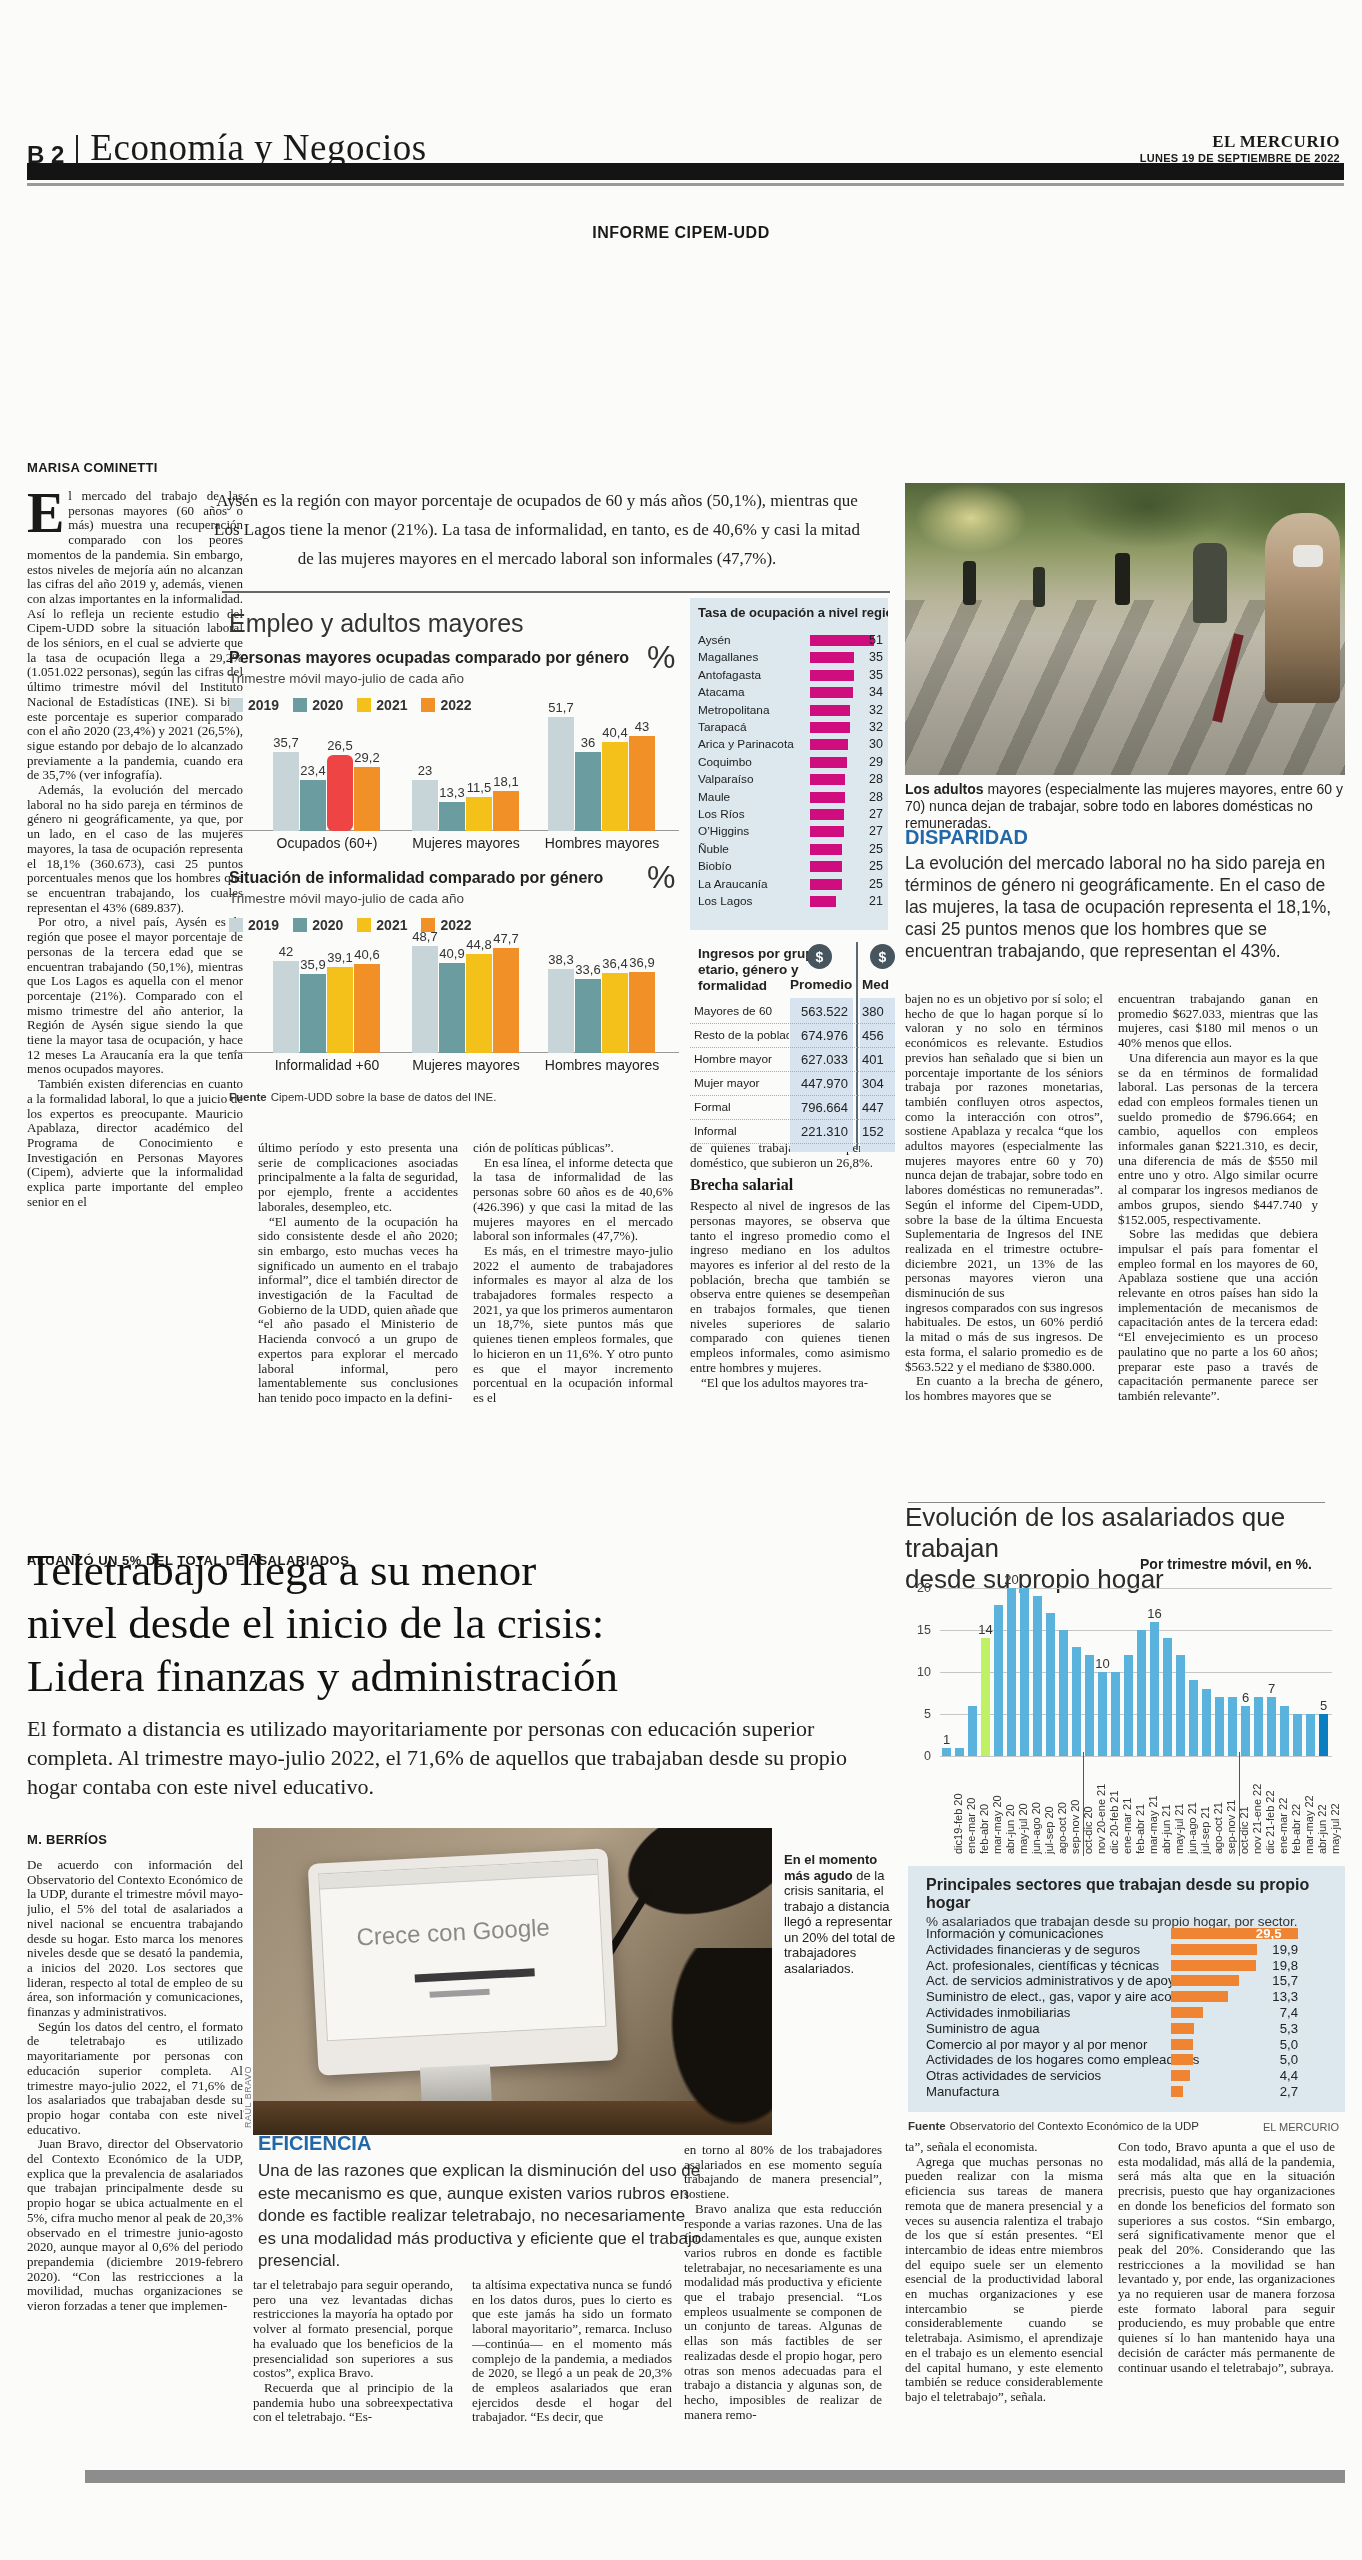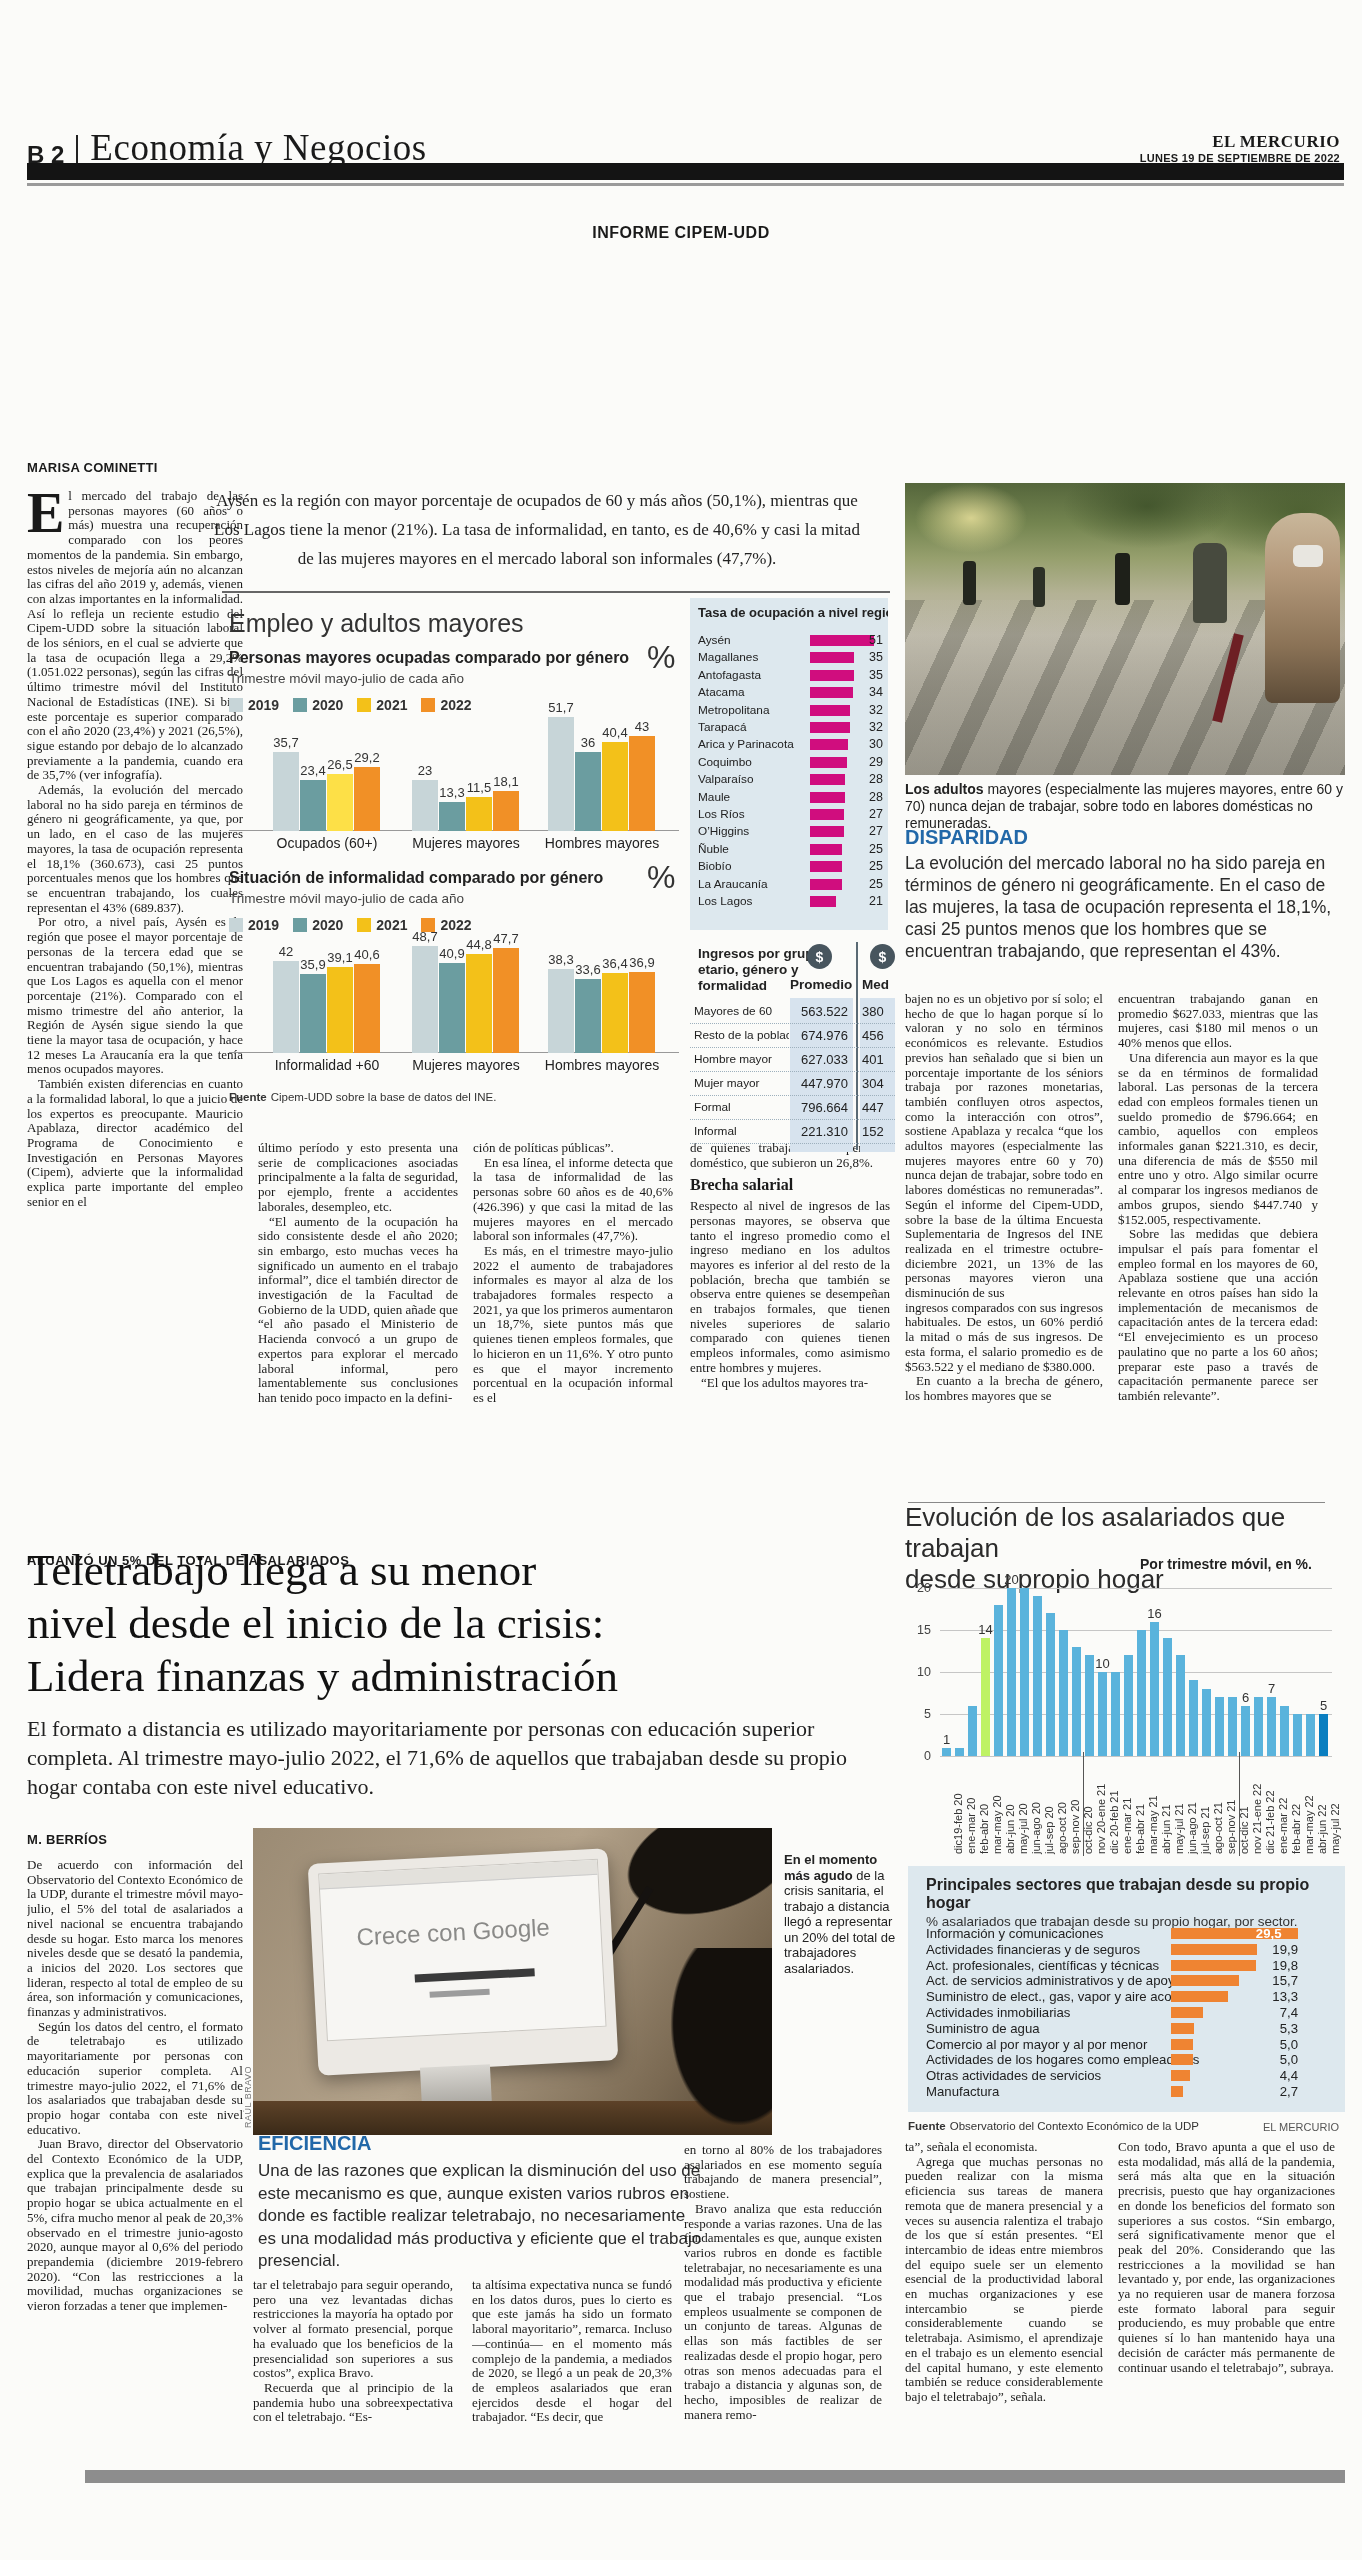--- a/index.html
+++ b/index.html
@@ -163,21 +163,21 @@
       </div>
     <div class="plot" style="left:14px;top:130px;width:450px;height:116px;" id="plotA">
         <div class="baseline"></div>
         <div class="bargroup" style="left: 44px;">
           <div class="bar" style="height: 78.54px; background: rgb(199, 213, 216);">
             <span class="bv">35,7</span>
           </div>
           <div class="bar" style="height: 51.48px; background: rgb(107, 157, 160);">
             <span class="bv">23,4</span>
           </div>
-          <div class="bar" style="height: 57px; background: #fde047;">
+          <div class="bar" style="height: 76px; background: #ef4444; border-radius: 6px;">
             <span class="bv">26,5</span>
           </div>
           <div class="bar" style="height: 64.24px; background: rgb(241, 144, 38);">
             <span class="bv">29,2</span>
           </div>
         </div>
         <div class="bargroup" style="left: 183px;">
           <div class="bar" style="height: 50.6px; background: rgb(199, 213, 216);">
             <span class="bv">23</span>
           </div>

